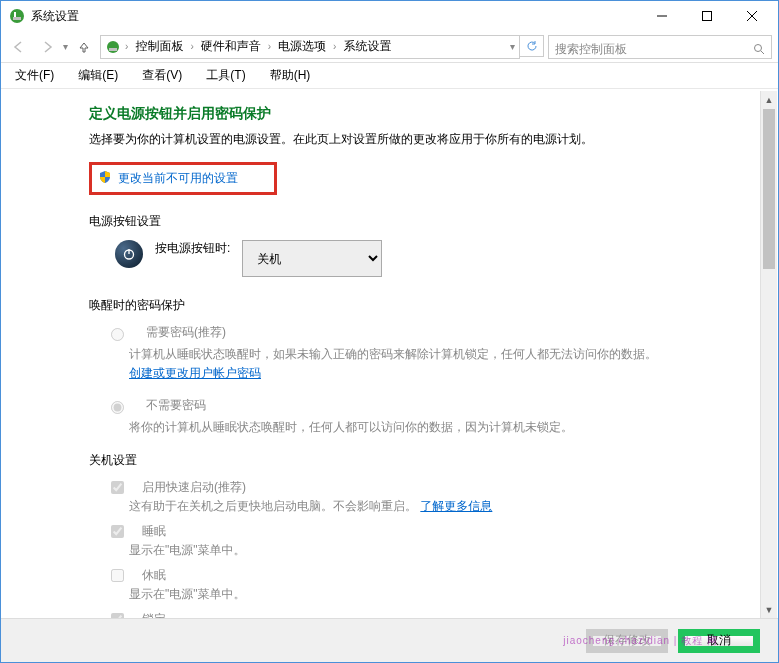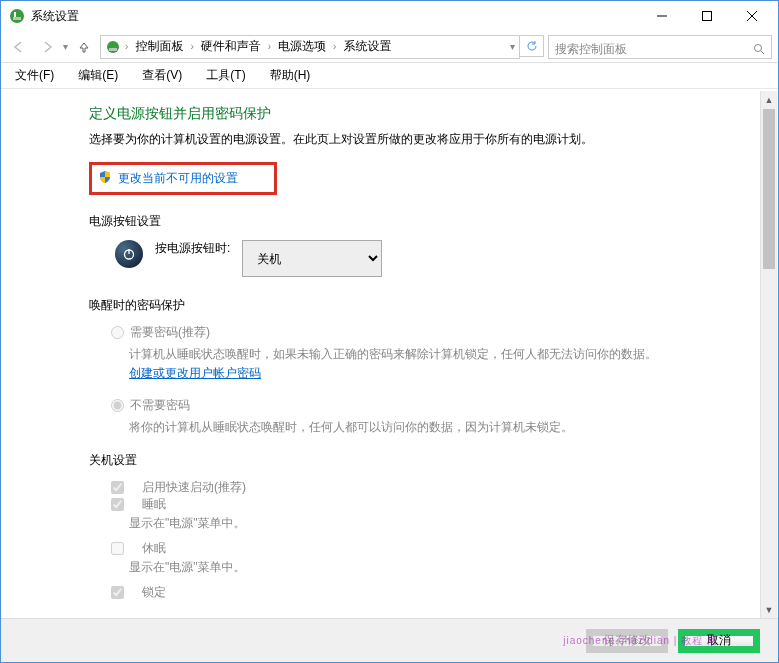--- a/index.html
+++ b/index.html
@@ -19,32 +19,32 @@
 .searchbox{width:224px;height:24px;border:1px solid #ccc;display:flex;align-items:flex-end;padding:0 6px;color:#888;background:#fff}
 .searchbox .sicon{margin-left:auto;color:#888}
 .menurow{height:26px;display:flex;align-items:center;padding:0 6px;gap:8px;border-bottom:1px solid #e8e8e8}
 .menuitem{padding:3px 8px}
 .content{position:absolute;top:90px;bottom:44px;left:0;right:0;overflow-y:hidden;padding:14px 0 0 88px}
 .scrollbar-v{position:absolute;right:1px;top:90px;bottom:44px;width:17px;background:#f0f0f0;border-left:1px solid #e0e0e0}
 .sb-thumb{position:absolute;top:18px;left:2px;right:2px;height:160px;background:#c2c2c2}
 .sb-arrow{position:absolute;left:0;right:0;height:17px;display:flex;align-items:center;justify-content:center;color:#606060;font-size:9px}
 .sb-arrow.up{top:0}
 .sb-arrow.dn{bottom:0}
-h1{color:#0a7b28;font-size:14px;font-weight:normal;margin-bottom:8px}
+h1{color:#0a7b28;font-size:14px;font-weight:bold;margin-bottom:8px}
 .desc{color:#000;margin-bottom:14px}
 .highlight-box{display:inline-flex;align-items:flex-start;border:3px solid #d93025;padding:5px 36px 5px 6px;margin-bottom:12px;gap:6px}
 .shield{width:14px;height:14px}
 .linkblue{color:#0066cc}
 .linkblue.u{text-decoration:underline;cursor:pointer}
 .section-label{color:#000;margin:6px 0 10px}
 .pwrbtn-row{display:flex;align-items:flex-start;gap:12px;margin-left:26px;margin-bottom:20px}
 .pwricon{width:28px;height:28px;border-radius:50%;background:radial-gradient(circle at 30% 30%,#4a6a8a,#0a1a2a);display:flex;align-items:center;justify-content:center}
 .pwricon svg{width:14px;height:14px}
 select{height:37px;width:140px;border:1px solid #aaa;background:#eee;padding:0 10px;font-family:inherit}
-.radio-row{display:flex;align-items:center;gap:6px;margin-left:22px;color:#888}
+.radio-row{display:flex;align-items:flex-end;gap:22px;margin-left:22px;color:#888}
 .radio-row input{accent-color:#888}
 .subtext{margin:4px 0 14px 40px;color:#888;line-height:1.6;max-width:540px}
 .checkrow{display:flex;align-items:center;gap:18px;margin-left:22px;color:#888}
 .checkrow input{accent-color:#888}
 .cbsub{margin:2px 0 8px 40px;color:#888}
 .footer{position:absolute;bottom:0;left:0;right:0;height:44px;border-top:1px solid #ddd;background:#f0f0f0;display:flex;align-items:center;justify-content:flex-end;padding:0 18px;gap:10px}
 .btn{min-width:82px;height:24px;border:7px solid #22c55e;background:linear-gradient(#fefefe,#e8e8e8);display:flex;align-items:center;justify-content:center}
 .btn.dis{color:#999;border-color:#ccc;background:#efefef}
 .watermark{position:absolute;right:60px;bottom:14px;color:#a21caf;font-size:10px;letter-spacing:1px;opacity:.6}
 </style>
@@ -171,20 +171,24 @@
     <input type="radio" disabled="" checked="" style="">
     <span>不需要密码</span>
   </label>
   <div class="subtext">将你的计算机从睡眠状态唤醒时，任何人都可以访问你的数据，因为计算机未锁定。</div>
 
   <div class="section-label">关机设置</div>
   <label class="checkrow">
     <input type="checkbox" disabled="" checked="" style="">
     <span>启用快速启动(推荐)</span>
   </label>
+  <div class="cbsub">
+    <span>这有助于在关机之后更快地启动电脑。不会影响重启。</span>
+    <span class="linkblue u">了解更多信息</span>
+  </div>
   <label class="checkrow">
     <input type="checkbox" disabled="" checked="" style="">
     <span>睡眠</span>
   </label>
   <div class="cbsub">显示在"电源"菜单中。</div>
   <label class="checkrow">
     <input type="checkbox" disabled="" style="">
     <span>休眠</span>
   </label>
   <div class="cbsub">显示在"电源"菜单中。</div>

